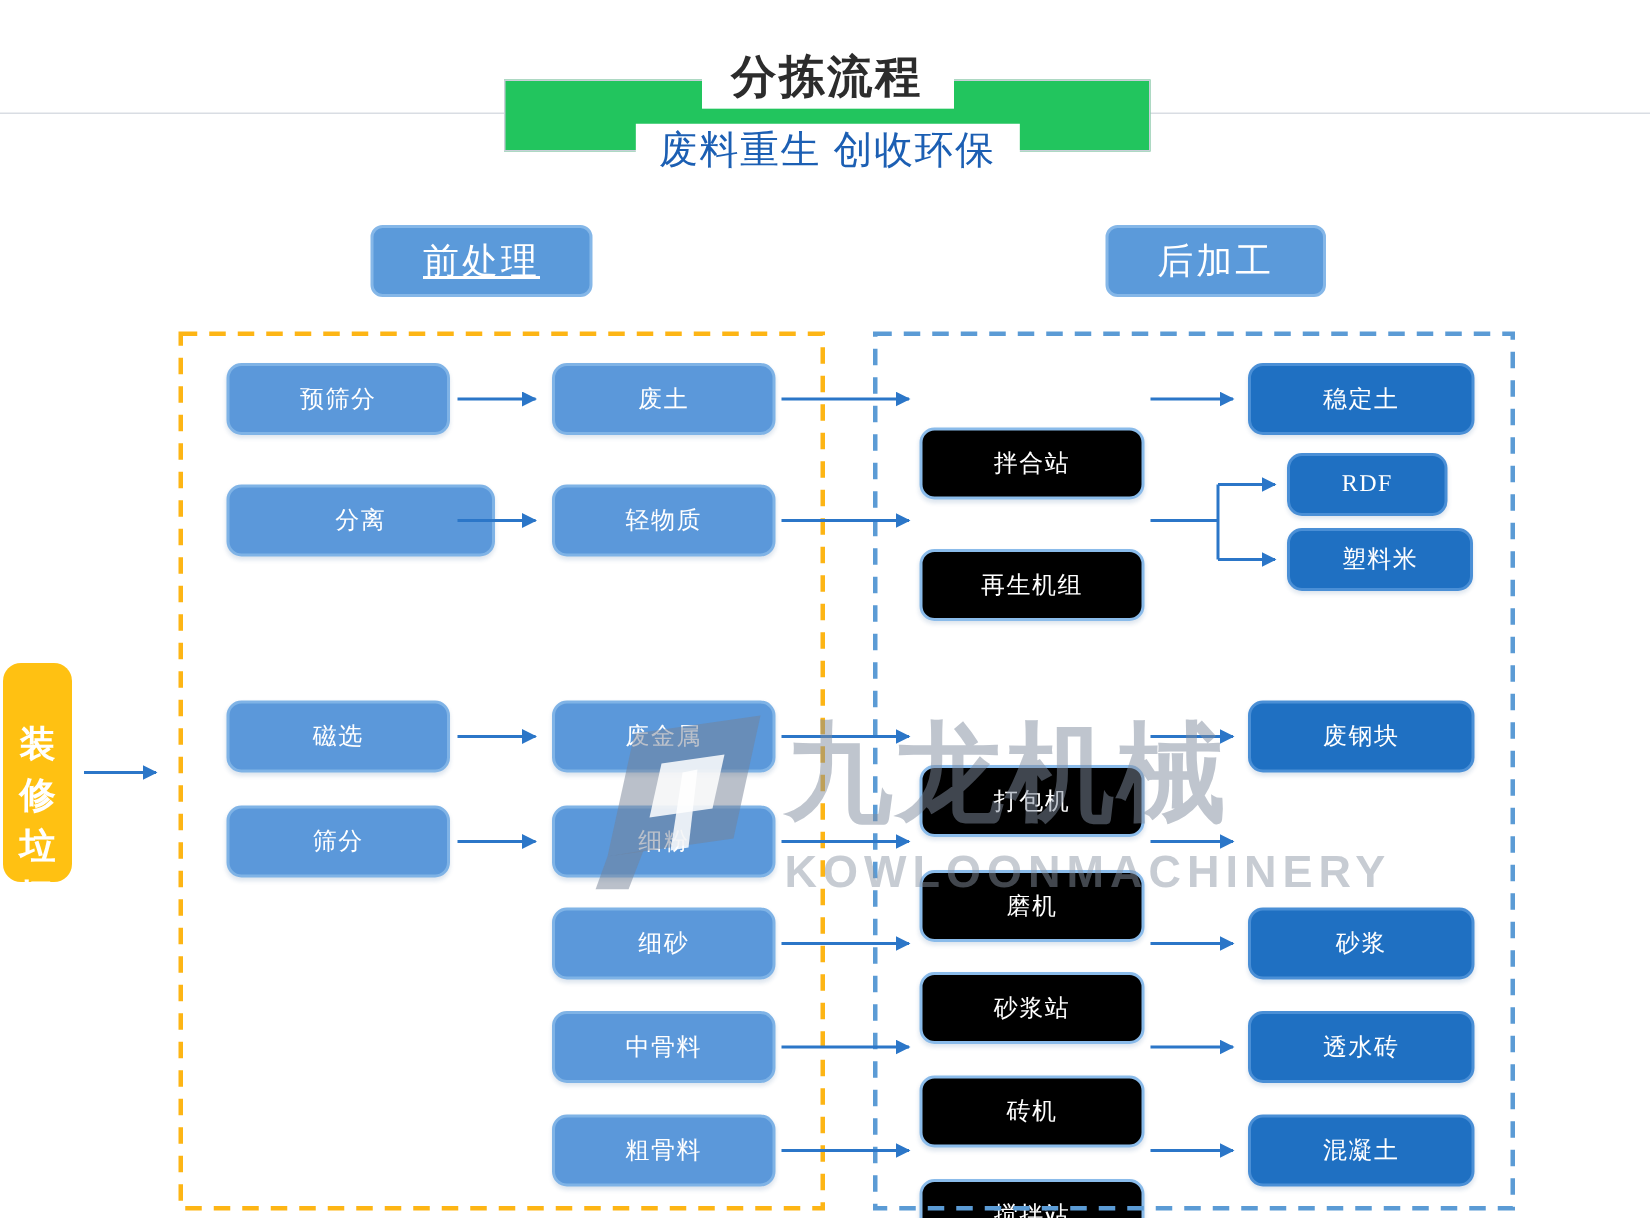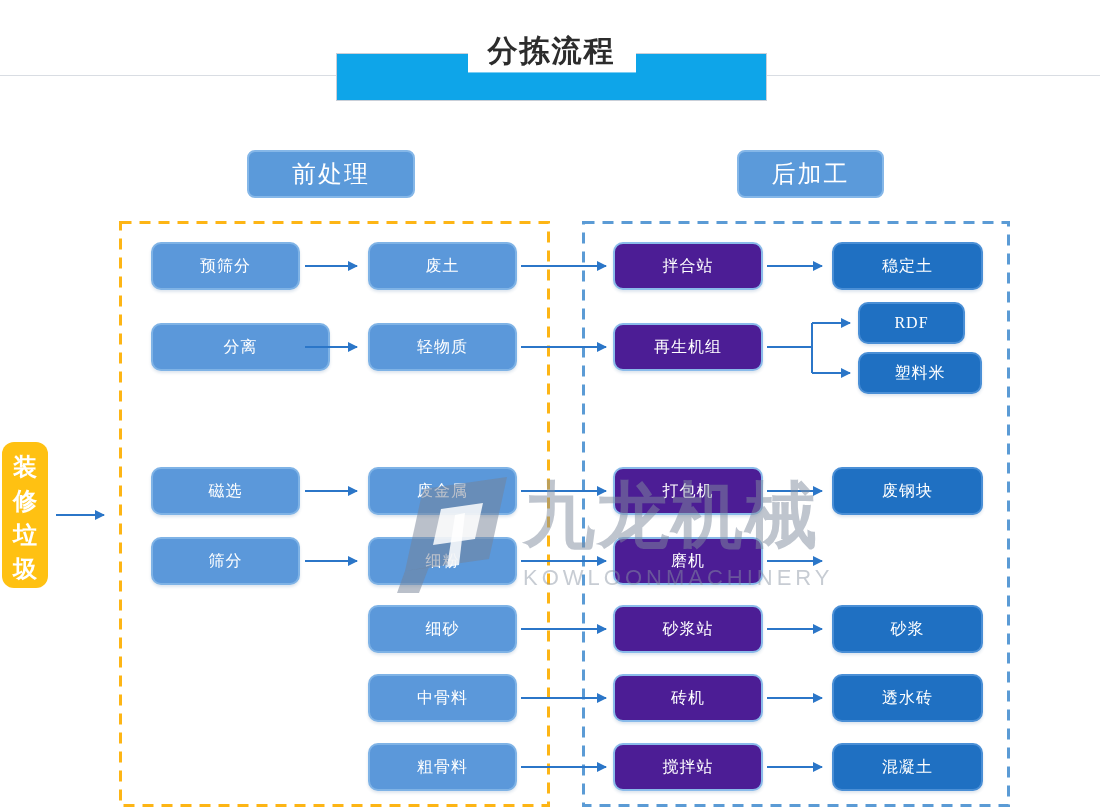--- a/index.html
+++ b/index.html
@@ -4,21 +4,21 @@
 <style>
   html,body{margin:0;padding:0;background:#fff;}
   .canvas{
     position:relative;width:1100px;height:812px;background:#fff;overflow:hidden;
     font-family:"Liberation Sans","DejaVu Sans",sans-serif;
   }
   
   .hline{position:absolute;left:0;top:75px;width:1100px;height:1px;background:#d9dde3;}
   .title-frame{
     position:absolute;left:336px;top:53px;width:429px;height:46px;
-    border:1px solid #c9cfd8;background:#0ea5e9;
+    border:1px solid #c9cfd8;background:#22c55e;
   }
   .main-title{
     position:absolute;left:50%;top:0;transform:translate(-50%,-55%);
     background:#fff;padding:0 20px;white-space:nowrap;
     font-size:30px;font-weight:bold;color:#2c2c2c;letter-spacing:2px;
   }
   .sub-title{
     position:absolute;left:50%;bottom:0;transform:translate(-50%,50%);
     background:#fff;padding:0 16px;white-space:nowrap;
     font-size:26px;color:#1c5fb3;letter-spacing:1px;
@@ -31,58 +31,59 @@
     letter-spacing:2px;
   }
   
   .box{
     position:absolute;height:48px;border-radius:10px;box-sizing:border-box;
     display:flex;align-items:center;justify-content:center;
     color:#fff;font-size:16px;letter-spacing:1px;
     box-shadow:0 2px 3px rgba(30,80,140,0.15);
   }
   .box.light{background:#5b98da;border:2px solid #7fb3e6;}
-  .box.lighter{background:#4c1d95;border:2px solid #8abbea;}
+  .box.lighter{background:#000000;border:2px solid #8abbea;margin-top:43px;}
   .box.dark{background:#1f70c2;border:2px solid #4a8fd6;}
   
   .source-box{
     position:absolute;left:2px;top:442px;width:46px;height:146px;
     background:#ffc112;border-radius:12px;color:#fff;
     font-size:24px;font-weight:bold;line-height:34px;text-align:center;
     padding-top:8px;box-sizing:border-box;word-break:break-all;
   }
-  .source-box .inner{display:inline-block;width:26px;}
+  .source-box .inner{display:inline-block;width:26px;margin-top:30px;}
   
   svg.overlay{position:absolute;left:0;top:0;z-index:4;}
   
   .watermark{
     position:absolute;left:395px;top:455px;width:640px;height:160px;
     z-index:10;pointer-events:none;
   }
   .wm-cn{
     position:absolute;left:128px;top:13px;white-space:nowrap;
     font-size:72px;font-weight:bold;color:rgba(128,140,158,0.50);letter-spacing:2px;
   }
   .wm-en{
     position:absolute;left:128px;top:110px;white-space:nowrap;
-    font-size:22px;font-weight:normal;color:rgba(138,148,164,0.48);letter-spacing:4px;
+    font-size:30px;font-weight:bold;color:rgba(138,148,164,0.48);letter-spacing:4px;
   }
   .wm-logo{position:absolute;left:0;top:20px;}
 </style>
 </head>
 <body>
 
 <div class="canvas">
 
   <div class="hline"></div>
   <div class="title-frame">
     <div class="main-title">分拣流程</div>
+    <div class="sub-title">废料重生 创收环保</div>
   </div>
 
-  <div class="section-btn" style="left:247px;top:150px;width:168px;">前处理</div>
+  <div class="section-btn" style="left:247px;top:150px;width:148px;text-decoration:underline;">前处理</div>
   <div class="section-btn" style="left:737px;top:150px;width:147px;">后加工</div>
 
   <svg class="overlay" width="1100" height="812" viewBox="0 0 1100 812">
     <defs>
       <marker id="ah" markerWidth="12" markerHeight="10" refX="9" refY="5" orient="auto" markerUnits="userSpaceOnUse">
         <path d="M0,0 L10,5 L0,10 Z" fill="#2b76c8"></path>
       </marker>
     </defs>
 
     <rect x="120.5" y="222.5" width="428" height="583" fill="none" stroke="#fdb515" stroke-width="3" stroke-dasharray="11 8"></rect>

